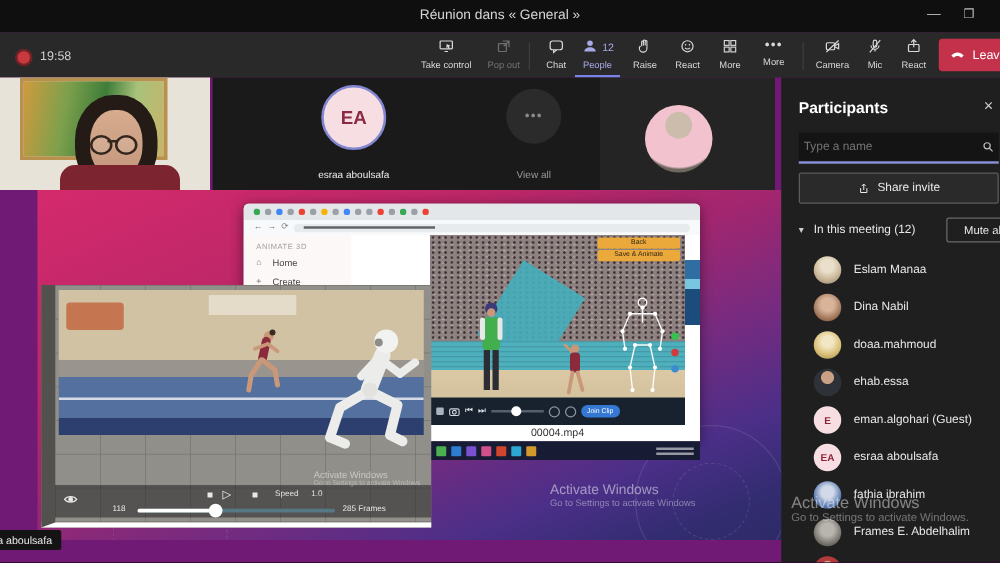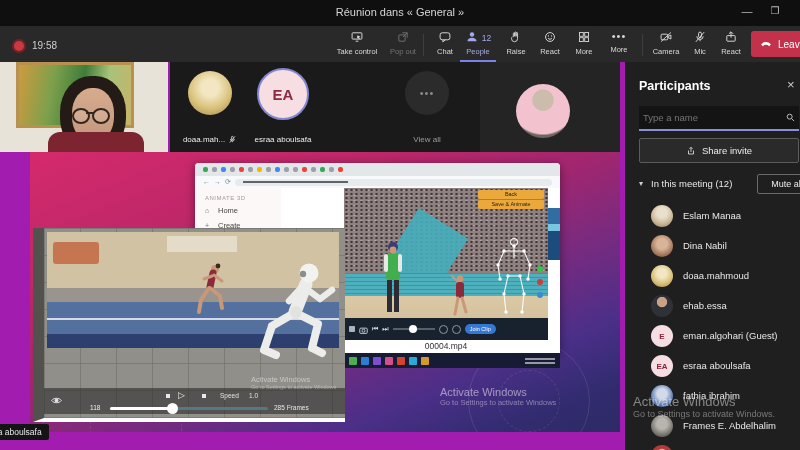--- a/index.html
+++ b/index.html
@@ -1,16 +1,16 @@
 <!DOCTYPE html>
 <html><head>
 <meta charset="utf-8">
 <style>
   html,body{margin:0;padding:0;background:#000;}
-  .app{position:relative;width:800px;height:450px;background:#a21caf;overflow:hidden;
+  .app{position:relative;width:800px;height:450px;background:#701a75;overflow:hidden;
        font-family:"Liberation Sans",sans-serif;-webkit-font-smoothing:antialiased;}
   
   .titlebar{position:absolute;left:0;top:0;width:800px;height:26px;background:#0f0f0f;}
   .title{position:absolute;left:0;right:0;top:6px;text-align:center;font-size:11px;color:#d6d6d6;}
   .wbtn{position:absolute;top:5px;font-size:11px;color:#bbb;width:22px;text-align:center;cursor:default;}
   .wmin{right:42px;} .wmax{right:14px;font-size:10px;}
   
   .toolbar{position:absolute;left:0;top:26px;width:800px;height:36px;background:#292929;}
   .rec{position:absolute;left:12px;top:13px;width:10px;height:10px;border-radius:50%;
        background:#c83a3f;border:2px solid #722227;}
@@ -59,21 +59,21 @@
   .fs-mahetab{background:radial-gradient(circle at 50% 35%,#dcae8d 20%,#b33c3c 26%,#7c2020 100%);}
   .fs-viewall{background:#2b2b2b;display:flex;align-items:center;justify-content:center;color:#8a8a8a;
               font-size:11px;letter-spacing:1px;}
   .fsname.dim{color:#9a9a9a;}
   .micoff{width:9px;height:9px;}
   .spotlight{position:absolute;left:480px;top:62px;width:140px;height:90px;background:#242424;}
   .spotav{position:absolute;left:36px;top:22px;width:54px;height:54px;border-radius:50%;
           background:radial-gradient(circle at 50% 30%,#cbbcab 0 22%,#f2c2ce 24% 72%,#6e675f 76%);}
   
   .stage{position:absolute;left:30px;top:152px;width:590px;height:280px;overflow:hidden;
-         background:linear-gradient(158deg,#d42a6c 0%,#bc2768 28%,#a2266f 45%,#762b80 62%,#4b2f88 78%,#322c70 90%,#2d2a64 100%);}
+         background:linear-gradient(158deg,#d42a6c 0%,#bc2768 28%,#a2266f 45%,#762b80 62%,#4b2f88 78%,#322c70 90%,#2d2a64 100%);padding-left:40px;}
   .swirl{position:absolute;border:1px solid rgba(255,255,255,.1);border-radius:50%;}
   .sw1{right:30px;bottom:-30px;width:120px;height:120px;}
   .sw2{right:60px;bottom:0px;width:60px;height:60px;border-style:dashed;}
   .sw3{left:60px;bottom:-40px;width:90px;height:90px;border-style:dashed;}
   
   .browser{position:absolute;left:165px;top:11px;width:365px;height:190px;background:#fff;
            border-radius:4px 4px 0 0;box-shadow:0 2px 10px rgba(0,0,0,.45);}
   .chrome{height:13px;background:#e4e7ea;border-radius:4px 4px 0 0;display:flex;align-items:center;
           gap:4px;padding:0 8px;}
   .cdot{width:5px;height:5px;border-radius:2px;background:#9aa0a6;}
@@ -320,31 +320,20 @@
     <div class="painting"></div>
     <div class="hair"></div>
     <div class="face"></div>
     <div class="glass g1"></div>
     <div class="glass g2"></div>
     <div class="gbridge"></div>
     <div class="shoulders"></div>
   </div>
 
   <div class="strip">
-    <div class="fstile" style="left:5px">
-      <div class="fsav fs-doaa"></div>
-      <div class="fsname">
-        <span>doaa.mah...</span>
-        <span class="micoff"><svg viewBox="0 0 20 20" fill="none" stroke="#d8d8d8" stroke-width="1.8">
-              <rect x="8" y="3" width="4" height="8" rx="2"></rect>
-              <path d="M5.5 9a4.5 4.5 0 0 0 9 0M10 13.5V16"></path>
-              <line x1="4" y1="17" x2="16" y2="3"></line>
-            </svg></span>
-      </div>
-    </div>
     <div class="fstile" style="left:78px">
       <div class="fsav fs-ea">EA</div>
       <div class="fsname">
           <span>esraa aboulsafa</span>
         </div>
     </div>
     <div class="fstile" style="left:222px">
       <div class="fsav fs-viewall">•••</div>
       <div class="fsname dim">
           <span>View all</span>

